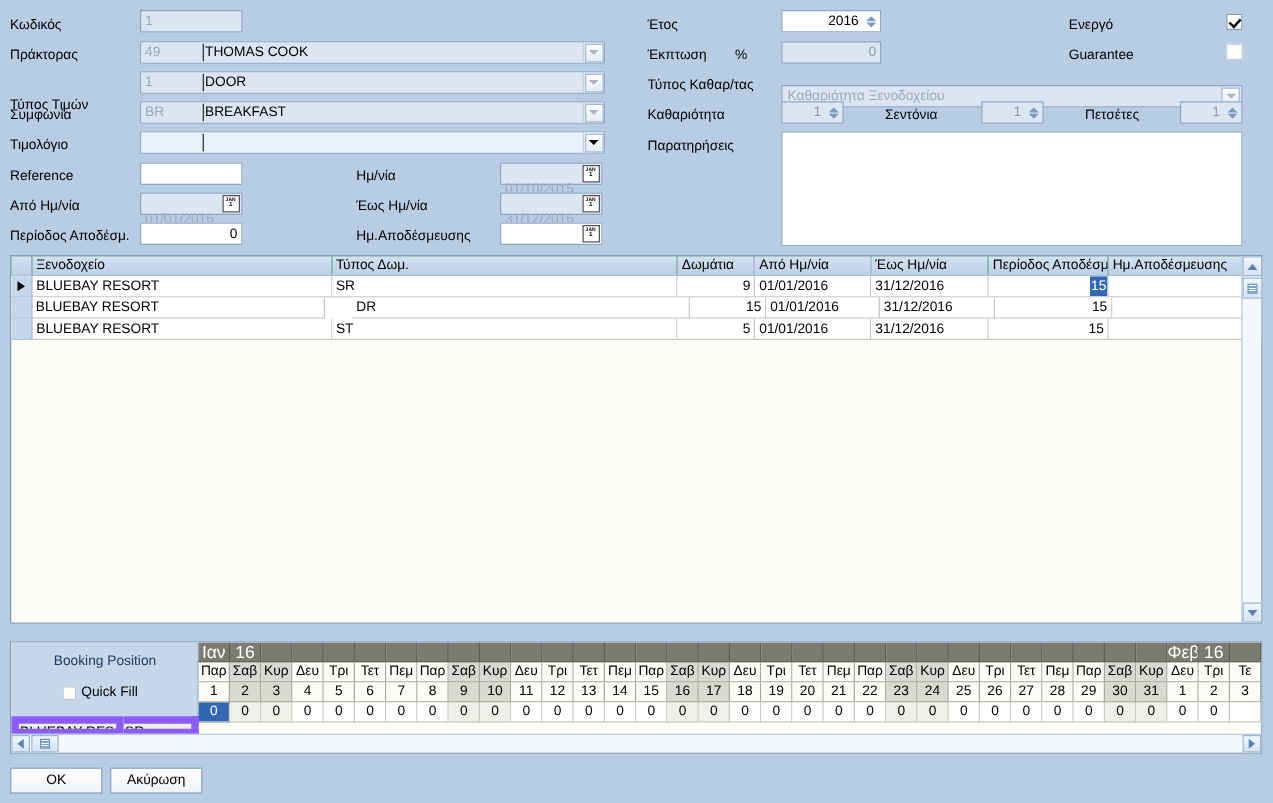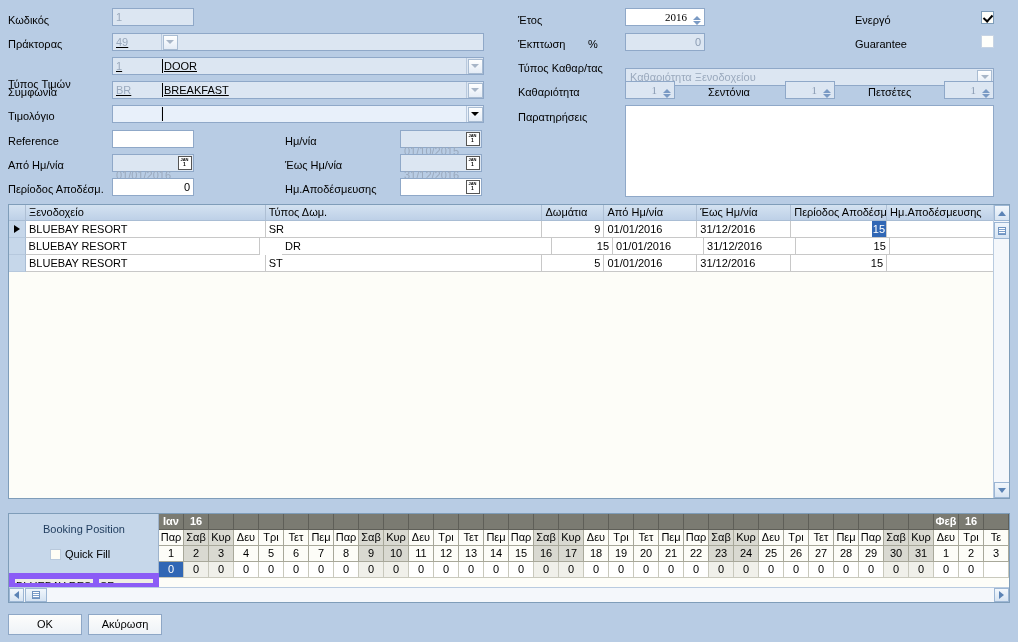--- a/index.html
+++ b/index.html
@@ -47,21 +47,20 @@
 
   
   .combo {
     position: absolute;
     box-sizing: border-box;
     height: 18px;
     border: 1px solid #8fa8c8;
     background: #dce6f2;
     display: flex;
     align-items: stretch;
-    text-decoration: underline;
   }
   .combo .code {
     width: 48px;
     box-sizing: border-box;
     padding: 0 3px;
     font-size: 11px;
     line-height: 16px;
     color: #9aa9bd;
     background: #dce6f2;
     overflow: hidden;
@@ -179,22 +178,21 @@
   .cal-ico .d { font-size: 5px; line-height: 5px; }
 
   
   .spin {
     position: absolute;
     box-sizing: border-box;
     height: 18px;
     border: 1px solid #8fa8c8;
     background: #fff;
     display: flex;
-    align-items: flex-end;
-    font-family: Liberation Serif, serif;
+    align-items: center;
   }
   .spin.grey { background: #dce6f2; }
   .spin .sv {
     flex: 1;
     text-align: right;
     padding: 0 3px;
     font-size: 11px;
     line-height: 16px;
     color: #000;
     overflow: hidden;
@@ -444,22 +442,22 @@
   .bp-col {
     width: 25px;
     box-sizing: border-box;
     flex: 0 0 25px;
   }
   .bp-col .mo {
     height: 16px;
     box-sizing: border-box;
     background: #7b7b72;
     color: #fff;
-    font-size: 11px;
-    font-weight: bold;
+    font-size: 14px;
+    font-weight: normal;
     line-height: 15px;
     text-align: center;
     border-right: 1px solid #5f5f58;
     border-bottom: 1px solid #5f5f58;
     overflow: hidden;
   }
   .bp-col .dw, .bp-col .dn {
     height: 16px;
     box-sizing: border-box;
     border-right: 1px solid #a8a89a;
@@ -527,20 +525,21 @@
 <body>
 
 <div class="app">
 
   <div class="lbl" style="left:8px; top:13px;">Κωδικός</div>
   <div class="fld ro" style="left:112px; top:8px; width:82px;">1</div>
 
   <div class="lbl" style="left:8px; top:37px;">Πράκτορας</div>
   <div class="combo" style="left:112px; top:33px; width:372px;">
     <div class="code">49</div>
+    <div class="name">THOMAS COOK</div>
     <div class="arrow">
         <b>
           <i></i>
         </b>
       </div>
   </div>
 
   <div class="lbl" style="left:8px; top:61px;margin-top:16px;">Τύπος Τιμών</div>
   <div class="combo" style="left:112px; top:57px; width:372px;">
     <div class="code">1</div>

